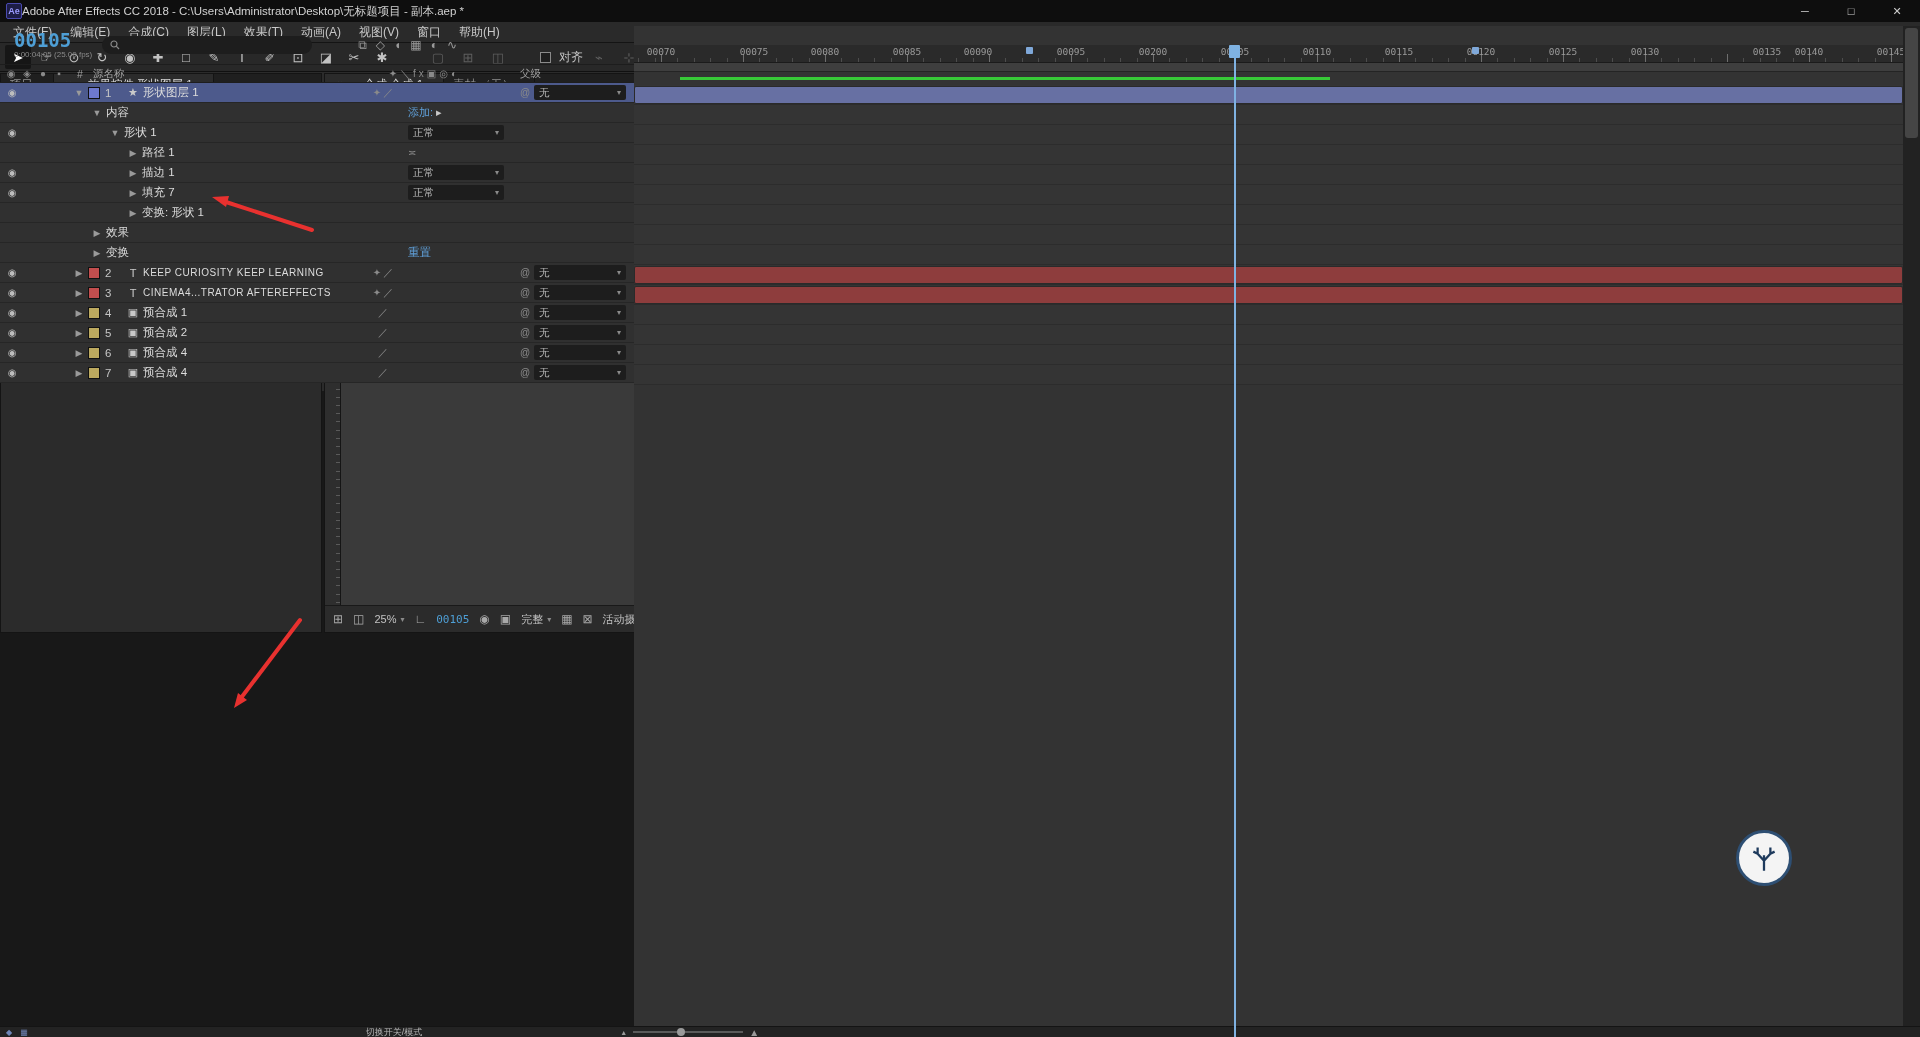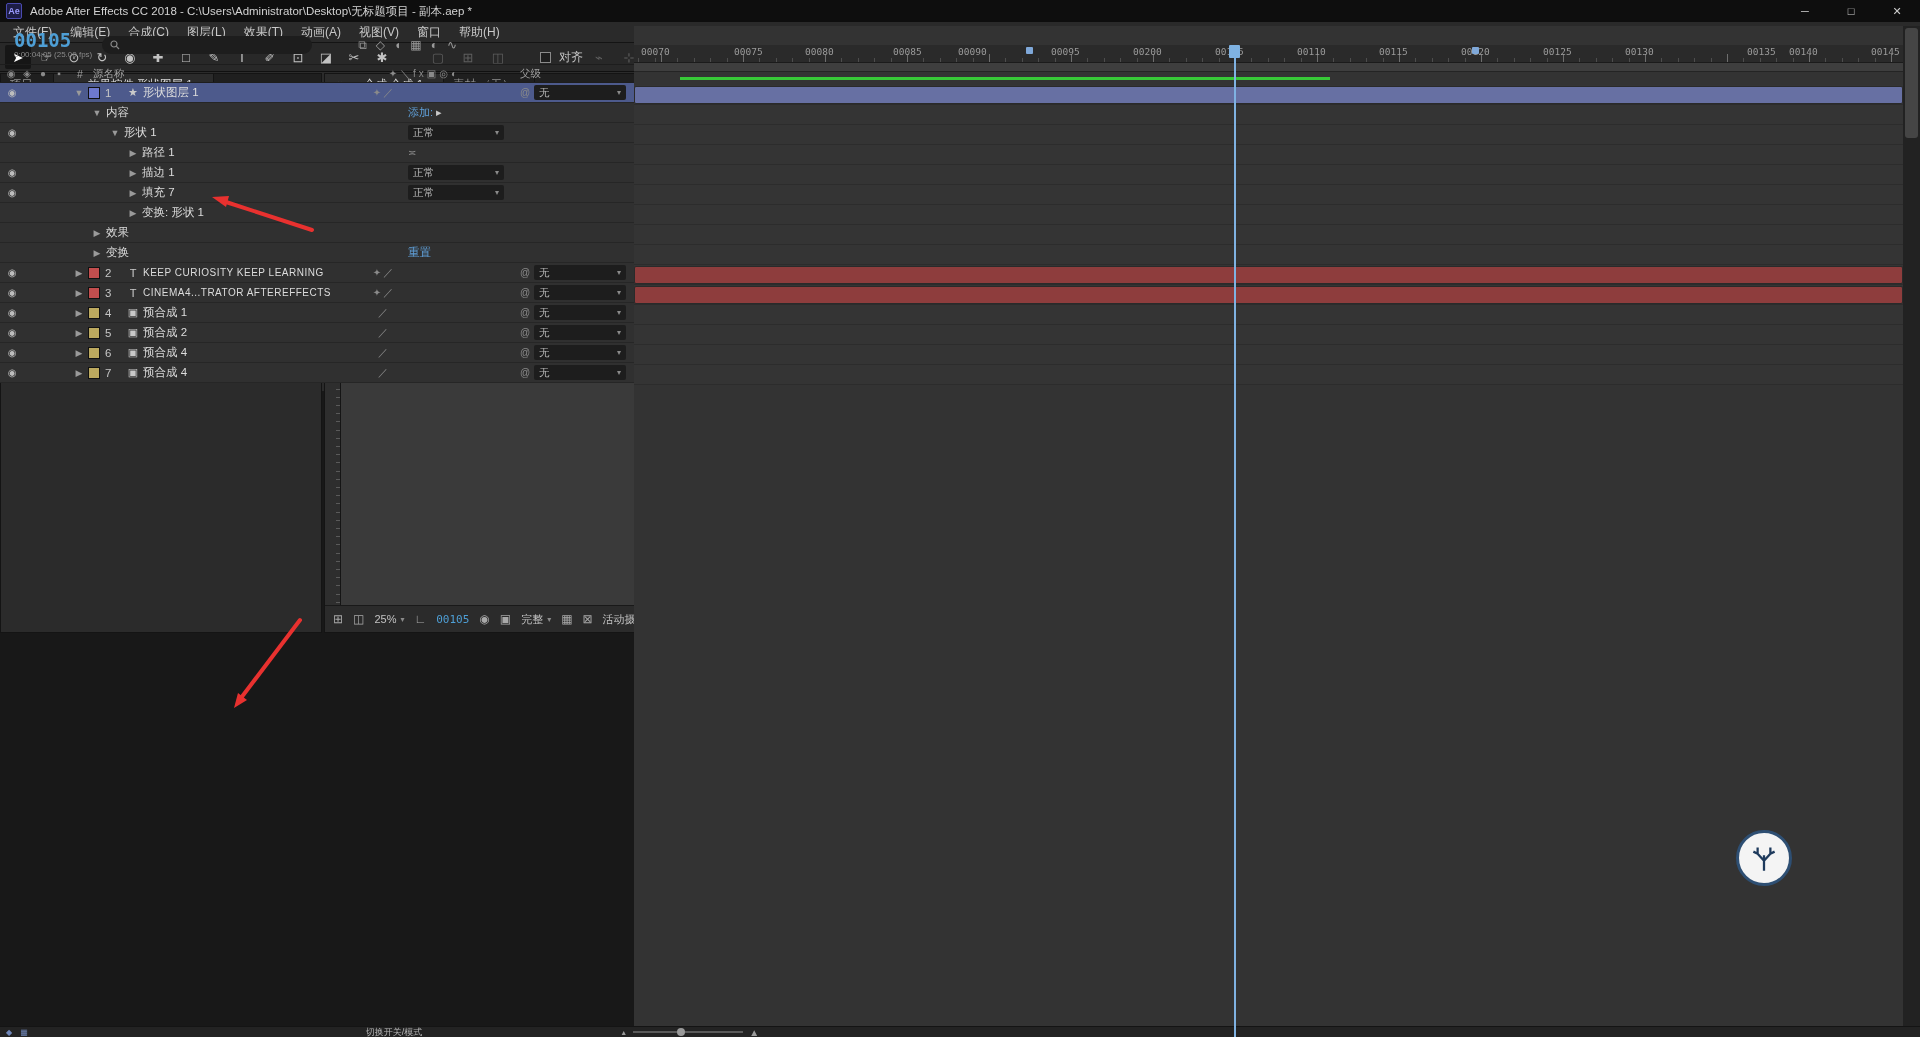--- a/index.html
+++ b/index.html
@@ -5,21 +5,21 @@
 *{margin:0;padding:0;box-sizing:border-box}
 body{background:#000}
 #app{position:relative;width:1920px;height:1037px;background:#181818;overflow:hidden;
   font-family:"Liberation Sans",sans-serif;font-size:12px;color:#c6c6c6}
 .p{position:absolute}
 i{font-style:normal}
 input{font-family:inherit}
 
 
 .titlebar{position:absolute;left:0;top:0;width:1920px;height:22px;background:#0e0e0e;
-  display:flex;align-items:center;gap:8px;padding-left:6px}
+  display:flex;align-items:center;padding-left:6px}
 .appbadge{width:16px;height:16px;background:#1d1d46;color:#9b9bff;border:1px solid #4a4ab0;
   font-size:9px;font-weight:bold;display:flex;align-items:center;justify-content:center;border-radius:2px}
 .titletext{font-size:11.5px;color:#d2d2d2}
 .winbtns{margin-left:auto;display:flex}
 .winbtns span{width:46px;height:22px;display:flex;align-items:center;justify-content:center;color:#cfcfcf;font-size:11px}
 
 
 .menubar{position:absolute;left:0;top:22px;width:1920px;height:21px;background:#2a2a2a;
   display:flex;align-items:center;padding-left:4px;border-bottom:1px solid #141414}
 .menubar>span{padding:2px 9px;color:#c9c9c9}
@@ -185,21 +185,21 @@
 .parc .well{width:100%}
 .ind{display:inline-block;flex:0 0 auto}
 .addlbl{color:#c9c9c9;font-size:11px}
 .addlbl b{color:#5f9fd8;font-weight:normal}
 
 .tl-right{position:absolute;left:634px;top:26px;right:17px;bottom:0;background:#333;overflow:hidden}
 .tl-ruler{position:absolute;left:0;top:19px;width:100%;height:18px;background:#2a2a2a;border-bottom:1px solid #1b1b1b;
   background-image:repeating-linear-gradient(90deg,#6e6e6e 0 1px,transparent 1px 82px),
                    repeating-linear-gradient(90deg,#4d4d4d 0 1px,transparent 1px 16.4px);
   background-size:100% 8px,100% 4px;background-position:27px 100%,27px 100%;background-repeat:repeat-x,repeat-x}
-.rlabel{position:absolute;top:1px;width:40px;font-size:9.5px;color:#9a9a9a;font-family:"DejaVu Sans Mono",monospace}
+.rlabel{position:absolute;top:1px;width:40px;text-align:center;font-size:9.5px;color:#9a9a9a;font-family:"DejaVu Sans Mono",monospace}
 .tlmark{position:absolute;top:2px;width:7px;height:7px;background:#7fa8d9;border-radius:1px}
 .workarea{position:absolute;left:0;top:37px;width:100%;height:9px;background:#3e3e3e;border-bottom:1px solid #242424}
 .cacheline{position:absolute;left:46px;top:51px;width:650px;height:3px}
 .tl-rows{position:absolute;left:0;top:59px;width:100%;height:300px;
   background:repeating-linear-gradient(180deg,#343434 0 19px,#2c2c2c 19px 20px)}
 .lbar{position:absolute;left:0;width:100%;height:18px;margin-top:1px;border-radius:2px;border:1px solid #2a2a2a}
 .playhead{position:absolute;top:19px;bottom:0;width:2px;background:#7fb2e2;z-index:12}
 .phhandle{position:absolute;top:19px;width:11px;height:13px;background:#7fb2e2;border-radius:1px;z-index:13}
 .tl-vscroll{position:absolute;right:0;top:26px;width:17px;bottom:0;background:#222}
 .tl-vscroll div{margin:2px;height:110px;background:#454545;border-radius:3px}
@@ -954,21 +954,21 @@
             </span>
           </span>
       </div>
     </div>
 
     <div class="tl-right">
       <div class="tl-ruler">
         <span class="rlabel" style="left:7px">00070</span>
         <span class="rlabel" style="left:100px">00075</span>
         <span class="rlabel" style="left:171px">00080</span>
-        <span class="rlabel" style="left:259px">00085</span>
+        <span class="rlabel" style="left:253px">00085</span>
         <span class="rlabel" style="left:324px">00090</span>
         <span class="rlabel" style="left:417px">00095</span>
         <span class="rlabel" style="left:499px">00200</span>
         <span class="rlabel" style="left:581px">00105</span>
         <span class="rlabel" style="left:663px">00110</span>
         <span class="rlabel" style="left:745px">00115</span>
         <span class="rlabel" style="left:827px">00120</span>
         <span class="rlabel" style="left:909px">00125</span>
         <span class="rlabel" style="left:991px">00130</span>
         <span class="rlabel" style="left:1113px">00135</span>

